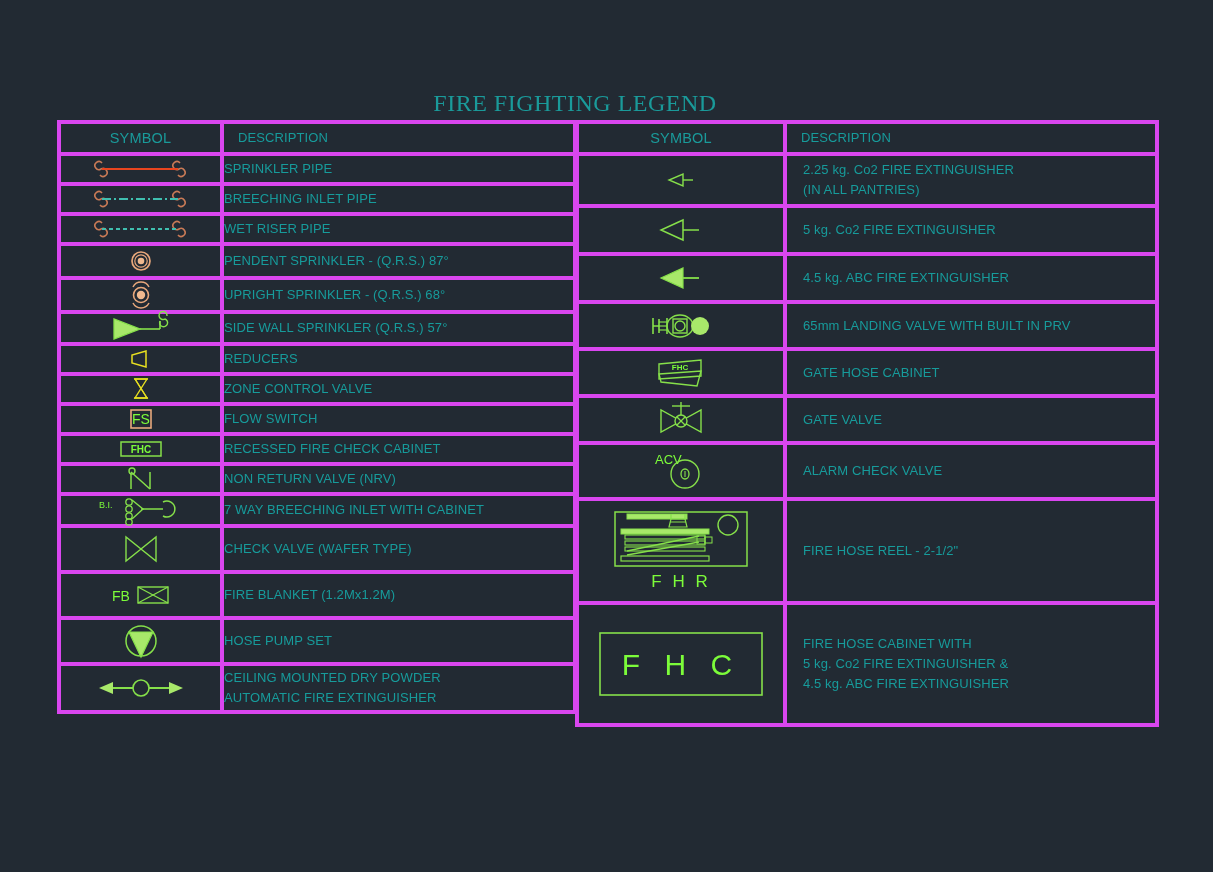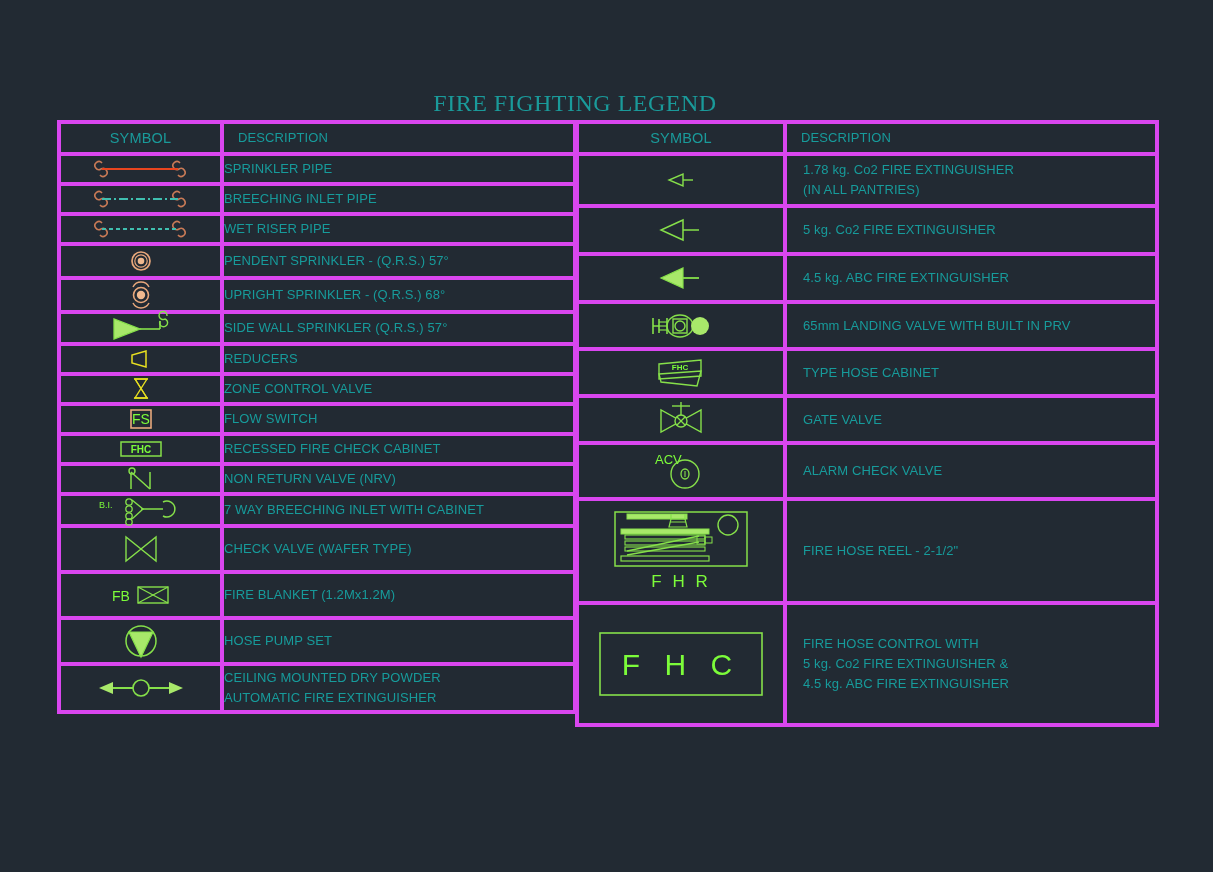--- a/index.html
+++ b/index.html
@@ -140,21 +140,21 @@
     <tr style="height:34px">
       <td class="symcell">
         <div class="symwrap">
           <svg width="26" height="26" viewBox="0 0 26 26">
             <circle cx="13" cy="13" r="9" fill="none" stroke="#e8a87c" stroke-width="1.7"></circle>
             <circle cx="13" cy="13" r="6.2" fill="none" stroke="#e8a87c" stroke-width="1.2"></circle>
             <circle cx="13" cy="13" r="3.3" fill="#f0b98f"></circle>
           </svg>
         </div>
       </td>
-      <td class="desc">PENDENT SPRINKLER - (Q.R.S.) 57°</td>
+      <td class="desc">PENDENT SPRINKLER - (Q.R.S.) 87°</td>
     </tr>
 
     <tr style="height:34px">
       <td class="symcell">
         <div class="symwrap">
           <svg width="28" height="28" viewBox="0 0 28 28">
             <circle cx="14" cy="14" r="7.5" fill="none" stroke="#e8a87c" stroke-width="1.6"></circle>
             <circle cx="14" cy="14" r="4.2" fill="#f0b98f"></circle>
             <path d="M6,6 a9,9 0 0,1 16,0" fill="none" stroke="#e8a87c" stroke-width="1.5"></path>
             <path d="M6,22 a9,9 0 0,0 16,0" fill="none" stroke="#e8a87c" stroke-width="1.5"></path>
@@ -331,21 +331,21 @@
     <tr style="height:52px">
       <td class="symcell">
         <div class="symwrap">
           <svg width="40" height="20" viewBox="0 0 40 20">
             <polygon points="22,4 22,16 8,10" fill="none" stroke="#86e04a" stroke-width="1.4"></polygon>
             <line x1="22" y1="10" x2="32" y2="10" stroke="#86e04a" stroke-width="1.4"></line>
           </svg>
         </div>
       </td>
       <td class="desc r">
-        <div>1.78 kg. Co2 FIRE EXTINGUISHER</div>
+        <div>2.25 kg. Co2 FIRE EXTINGUISHER</div>
         <div>(IN ALL PANTRIES)</div>
       </td>
     </tr>
 
     <tr style="height:48px">
       <td class="symcell">
         <div class="symwrap">
           <svg width="56" height="28" viewBox="0 0 56 28">
             <polygon points="30,4 30,24 8,14" fill="none" stroke="#86e04a" stroke-width="1.5"></polygon>
             <line x1="30" y1="14" x2="46" y2="14" stroke="#86e04a" stroke-width="1.5"></line>
@@ -391,21 +391,21 @@
     <tr style="height:47px">
       <td class="symcell">
         <div class="symwrap">
           <svg width="56" height="34" viewBox="0 0 56 34">
             <polygon points="6,8 48,4 48,20 6,23" fill="none" stroke="#86e04a" stroke-width="1.4"></polygon>
             <polygon points="6,18 48,15 44,30 8,26" fill="none" stroke="#86e04a" stroke-width="1.4"></polygon>
             <text x="27" y="14" text-anchor="middle" font-size="8" font-weight="bold" fill="#7cfc3a" font-family="Liberation Sans, sans-serif">FHC</text>
           </svg>
         </div>
       </td>
-      <td class="desc r">TYPE HOSE CABINET</td>
+      <td class="desc r">GATE HOSE CABINET</td>
     </tr>
 
     <tr style="height:47px">
       <td class="symcell">
         <div class="symwrap">
           <svg width="50" height="40" viewBox="0 0 50 40">
             <line x1="25" y1="2" x2="25" y2="18" stroke="#86e04a" stroke-width="1.4"></line>
             <line x1="16" y1="6" x2="34" y2="6" stroke="#86e04a" stroke-width="1.4"></line>
             <polygon points="5,10 5,32 25,21" fill="none" stroke="#86e04a" stroke-width="1.4"></polygon>
             <polygon points="45,10 45,32 25,21" fill="none" stroke="#86e04a" stroke-width="1.4"></polygon>
@@ -461,19 +461,19 @@
     <tr style="height:122px">
       <td class="symcell">
         <div class="symwrap">
           <svg width="166" height="66" viewBox="0 0 166 66">
             <rect x="2" y="2" width="162" height="62" fill="none" stroke="#86e04a" stroke-width="1.6"></rect>
             <text x="83" y="44" text-anchor="middle" font-size="30" fill="#7cfc3a" letter-spacing="8" font-family="Liberation Sans, sans-serif">F H C</text>
           </svg>
         </div>
       </td>
       <td class="desc r">
-        <div>FIRE HOSE CONTROL WITH</div>
+        <div>FIRE HOSE CABINET WITH</div>
         <div>5 kg. Co2 FIRE EXTINGUISHER &amp;</div>
         <div>4.5 kg. ABC FIRE EXTINGUISHER</div>
       </td>
     </tr>
   </tbody>
 </table>
 
 </body></html>

